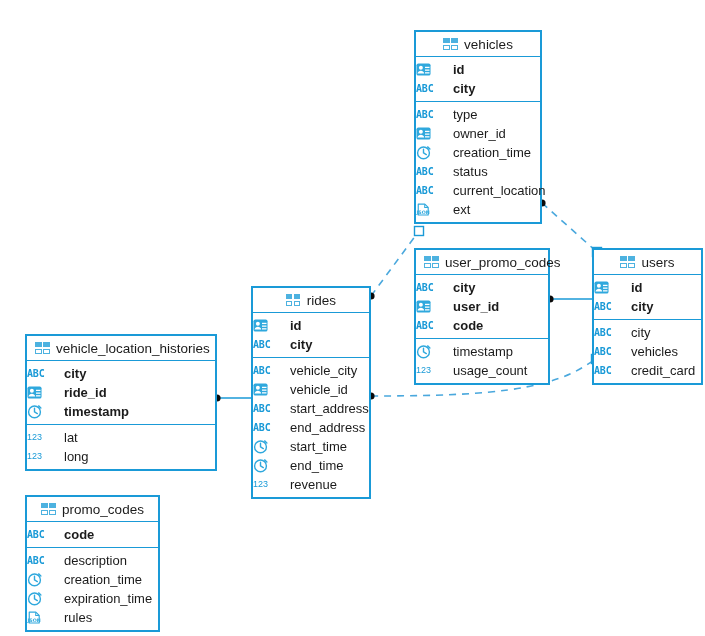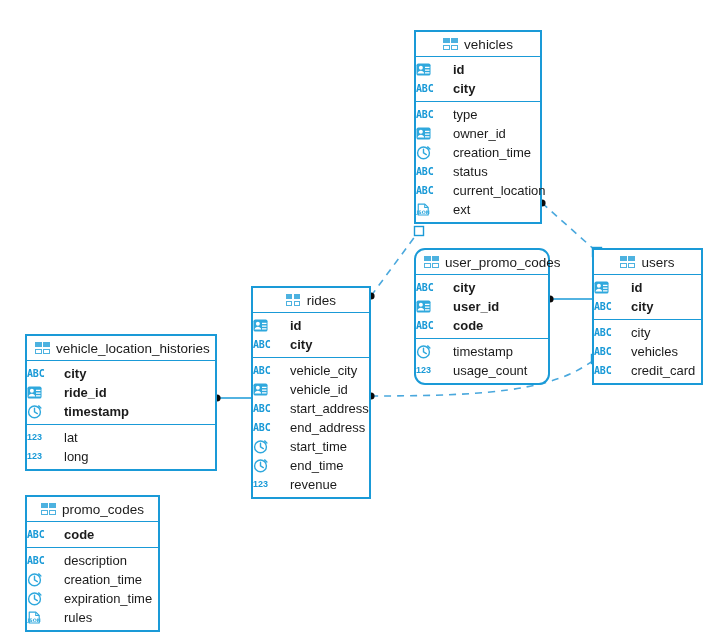--- a/index.html
+++ b/index.html
@@ -55,21 +55,21 @@
   .ic-grid .r2b{left:8px;top:6.5px;width:6.5px;height:5px;border:1.2px solid #4db2e0;}
 
   .ic-abc{
     font-family:"DejaVu Sans Mono","Liberation Mono",monospace;
     font-size:10px;font-weight:bold;letter-spacing:-0.2px;
     color:#1a9ad7;width:15px;flex:0 0 15px;line-height:15px;
     text-align:left;
   }
   .ic-num{
     font-family:"Liberation Sans",sans-serif;
-    font-size:9px;font-weight:bold;
+    font-size:9px;font-weight:normal;
     color:#1a9ad7;width:15px;flex:0 0 15px;line-height:15px;
     text-align:left;
   }
 
   .dot-src{fill:#0b0b0b;}
   .sq-tgt{fill:#ffffff;stroke:#1a9ad7;stroke-width:1.4;}
   .edge-solid{stroke:#1a9ad7;stroke-width:1.4;fill:none;}
   .edge-dash{stroke:#4aa8dd;stroke-width:1.6;fill:none;stroke-dasharray:7 6;}
 </style>
 </head>
@@ -166,21 +166,21 @@
           <div class="fld">
             <svg class="ic" viewBox="0 0 16 16">
               <path d="M2.4 2.2 h7.0 l3.6 3.5 v8.2 h-10.6 z" fill="#ffffff" stroke="#2fa8dd" stroke-width="1.25" stroke-linejoin="round"></path>
               <path d="M9.3 2.3 v3.5 h3.5" fill="none" stroke="#2fa8dd" stroke-width="1.1"></path>
               <text x="7.6" y="12.6" font-family="DejaVu Sans, sans-serif" font-size="5.1" font-weight="bold" fill="#2fa8dd" text-anchor="middle">JSON</text>
             </svg>
             <span>ext</span>
           </div>
         </div>
       </div>
-      <div class="table" style="left: 414px; top: 248px; width: 136px; border-radius: 11px;">
+      <div class="table" style="left: 414px; top: 248px; width: 136px;">
         <div class="t-title flush">
           <span class="ic-grid">
             <i class="r1a"></i>
             <i class="r1b"></i>
             <i class="r2a"></i>
             <i class="r2b"></i>
           </span>
           <span>user_promo_codes</span>
         </div>
         <div class="sect pk">

